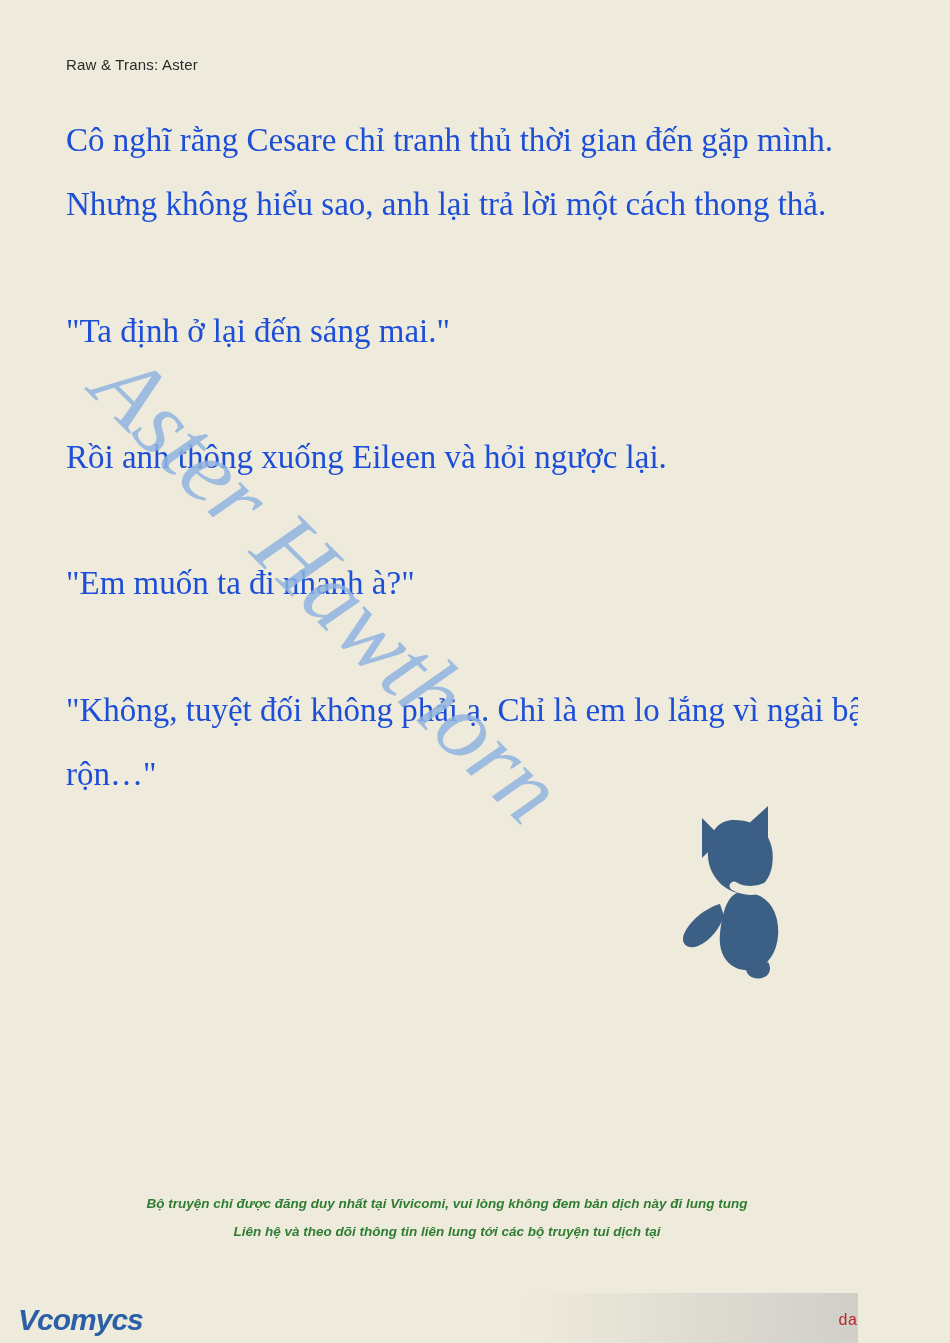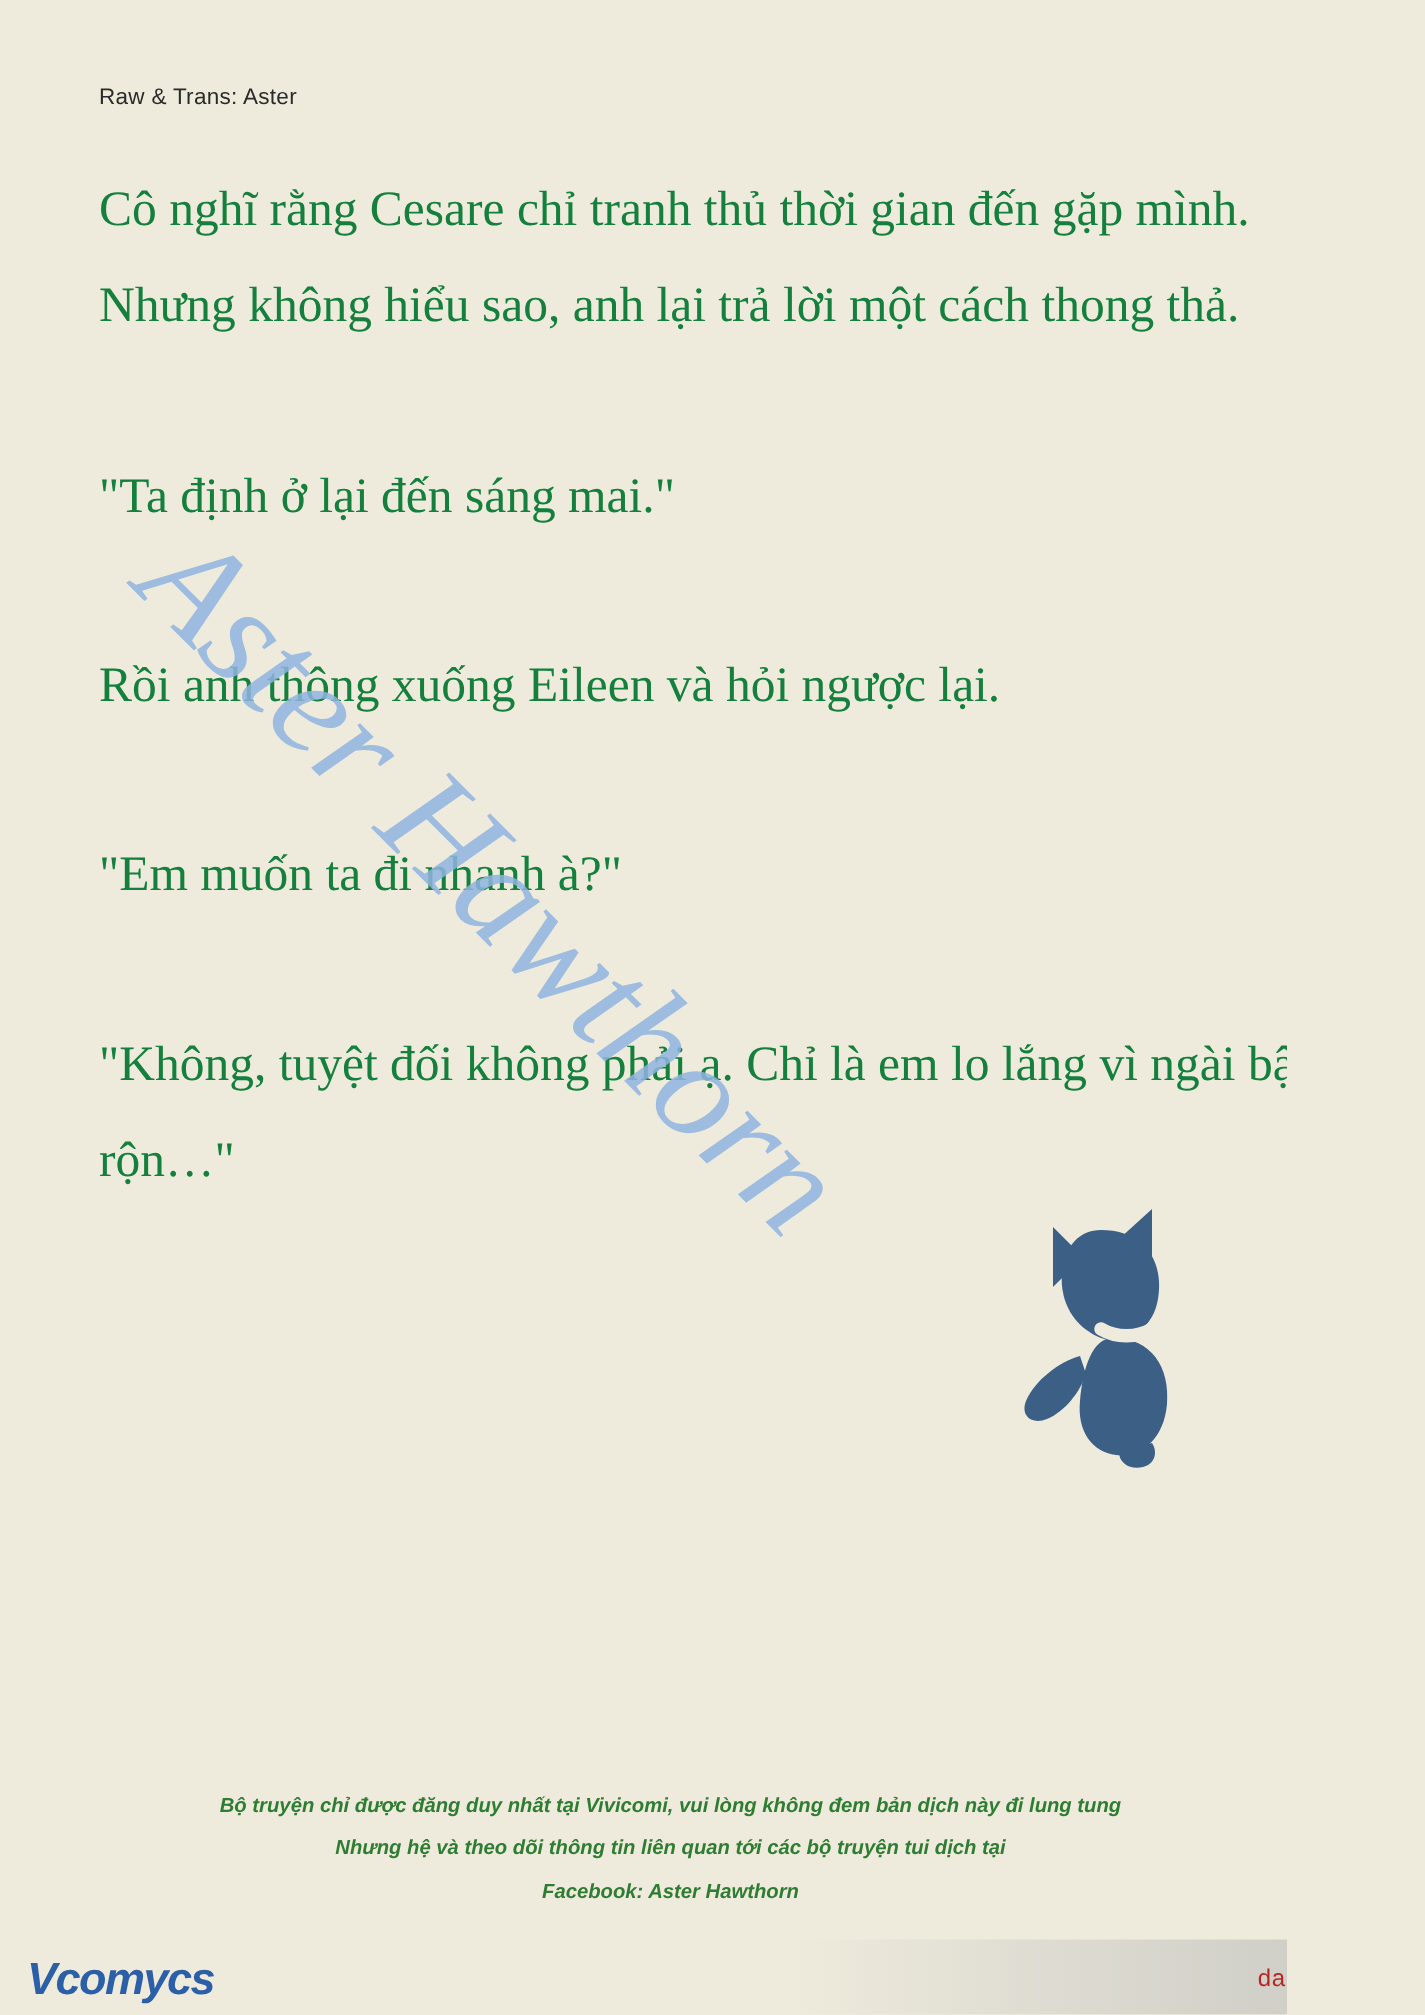--- a/index.html
+++ b/index.html
@@ -32,21 +32,21 @@
     letter-spacing: 0.2px;
   }
   .body-text {
     position: absolute;
     top: 108px;
     left: 66px;
     width: 820px;
     font-family: "Liberation Serif", serif;
     font-size: 33px;
     line-height: 1.95;
-    color: #15803d;
+    color: #1d4ed8;
   }
   .para {
     margin: 0 0 34px 0;
   }
   .para.spacer-big {
     margin-bottom: 62px;
   }
   .watermark {
     position: absolute;
     left: 150px;
@@ -148,22 +148,21 @@
       <path d="M62 20 C92 20 104 42 100 66 C96 90 74 96 62 92 C46 86 34 70 36 48 C38 30 48 20 62 20 Z"></path>
       <path d="M70 92 C96 92 108 112 106 136 C104 160 88 172 72 170 C56 168 46 154 48 134 C50 112 56 92 70 92 Z"></path>
       <path d="M48 104 C34 108 18 120 12 134 C8 144 16 150 26 146 C38 141 48 128 52 116 Z"></path>
       <path d="M74 168 C74 176 82 180 90 178 C98 176 100 168 96 162 Z"></path>
     </g>
     <path d="M62 86 C72 92 86 92 96 86" stroke="#efebdc" stroke-width="9" fill="none" stroke-linecap="round"></path>
   </svg>
 
   <div class="footer-notes">
     <div>Bộ truyện chỉ được đăng duy nhất tại Vivicomi, vui lòng không đem bản dịch này đi lung tung</div>
-    <div>Nhưng hệ và theo dõi thông tin liên quan tới các bộ truyện tui dịch tại</div>
-    <div>Facebook: Aster Hawthorn</div>
+    <div>Liên hệ và theo dõi thông tin liên lung tới các bộ truyện tui dịch tại</div>
   </div>
 
   <div class="bottom-fade"></div>
 
   <div class="bottom-bar">
     <div class="left-logo">Vcomycs</div>
     <div class="right-tag">damconuong</div>
   </div>
 
 </div>

